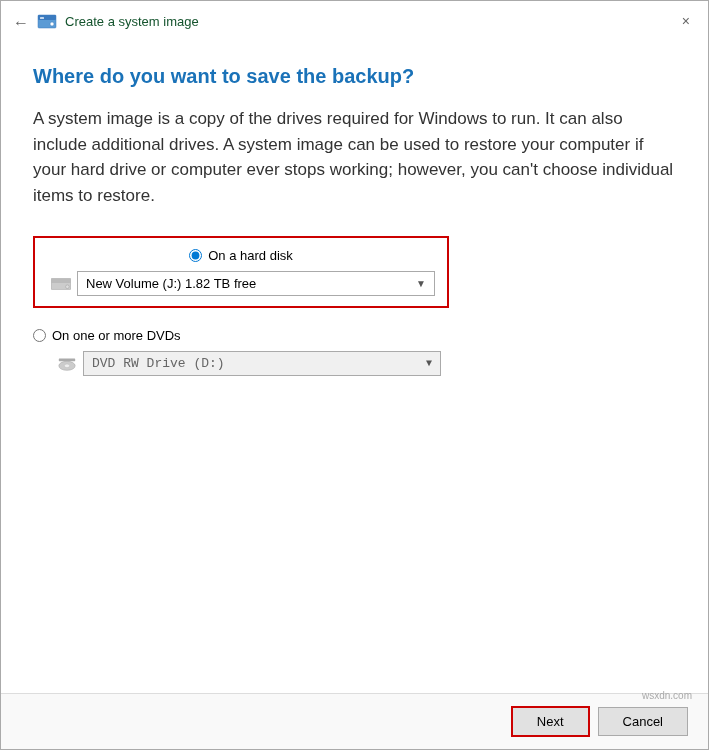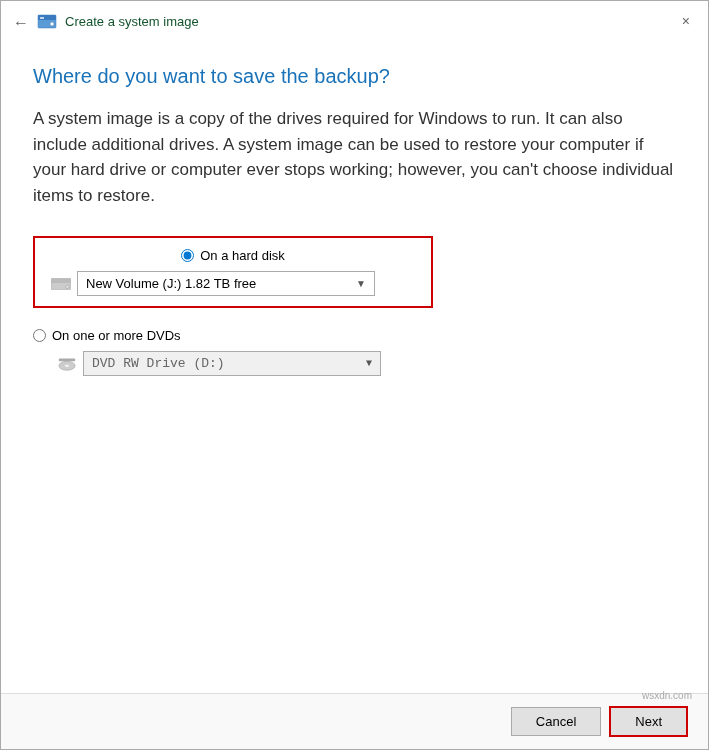--- a/index.html
+++ b/index.html
@@ -59,21 +59,21 @@
       background: none;
     }
     .content {
       flex: 1;
       padding: 24px 32px;
       overflow-y: auto;
     }
     .page-title {
       font-size: 20px;
       color: #1a72b8;
-      font-weight: 400;
+      font-weight: 700;
       margin-bottom: 18px;
     }
     .description {
       color: #333;
       line-height: 1.5;
       margin-bottom: 28px;
       font-size: 17px;
     }
     .option-box {
       border: 2px solid #cc0000;
@@ -106,21 +106,21 @@
       height: 16px;
       flex-shrink: 0;
     }
     .dropdown {
       display: flex;
       align-items: center;
       justify-content: space-between;
       background: #fff;
       border: 1px solid #aaa;
       padding: 4px 8px;
-      width: 298px;
+      width: 358px;
       cursor: pointer;
       font-size: 13px;
     }
     .dropdown-disabled {
       background: #f0f0f0;
       color: #666;
       font-family: Liberation Mono, monospace;
     }
     .dropdown-arrow {
       font-size: 10px;
@@ -260,18 +260,18 @@
           <span class="dropdown-arrow">▼</span>
         </div>
       </div>
     </div>
 
     <div class="option-section">
     </div>
   </div>
 
   <div class="footer">
+    <button class="btn btn-next">Next</button>
     <button class="btn">Cancel</button>
-    <button class="btn btn-next">Next</button>
   </div>
 
   <span class="watermark">wsxdn.com</span>
 </div>
 
 </body></html>

